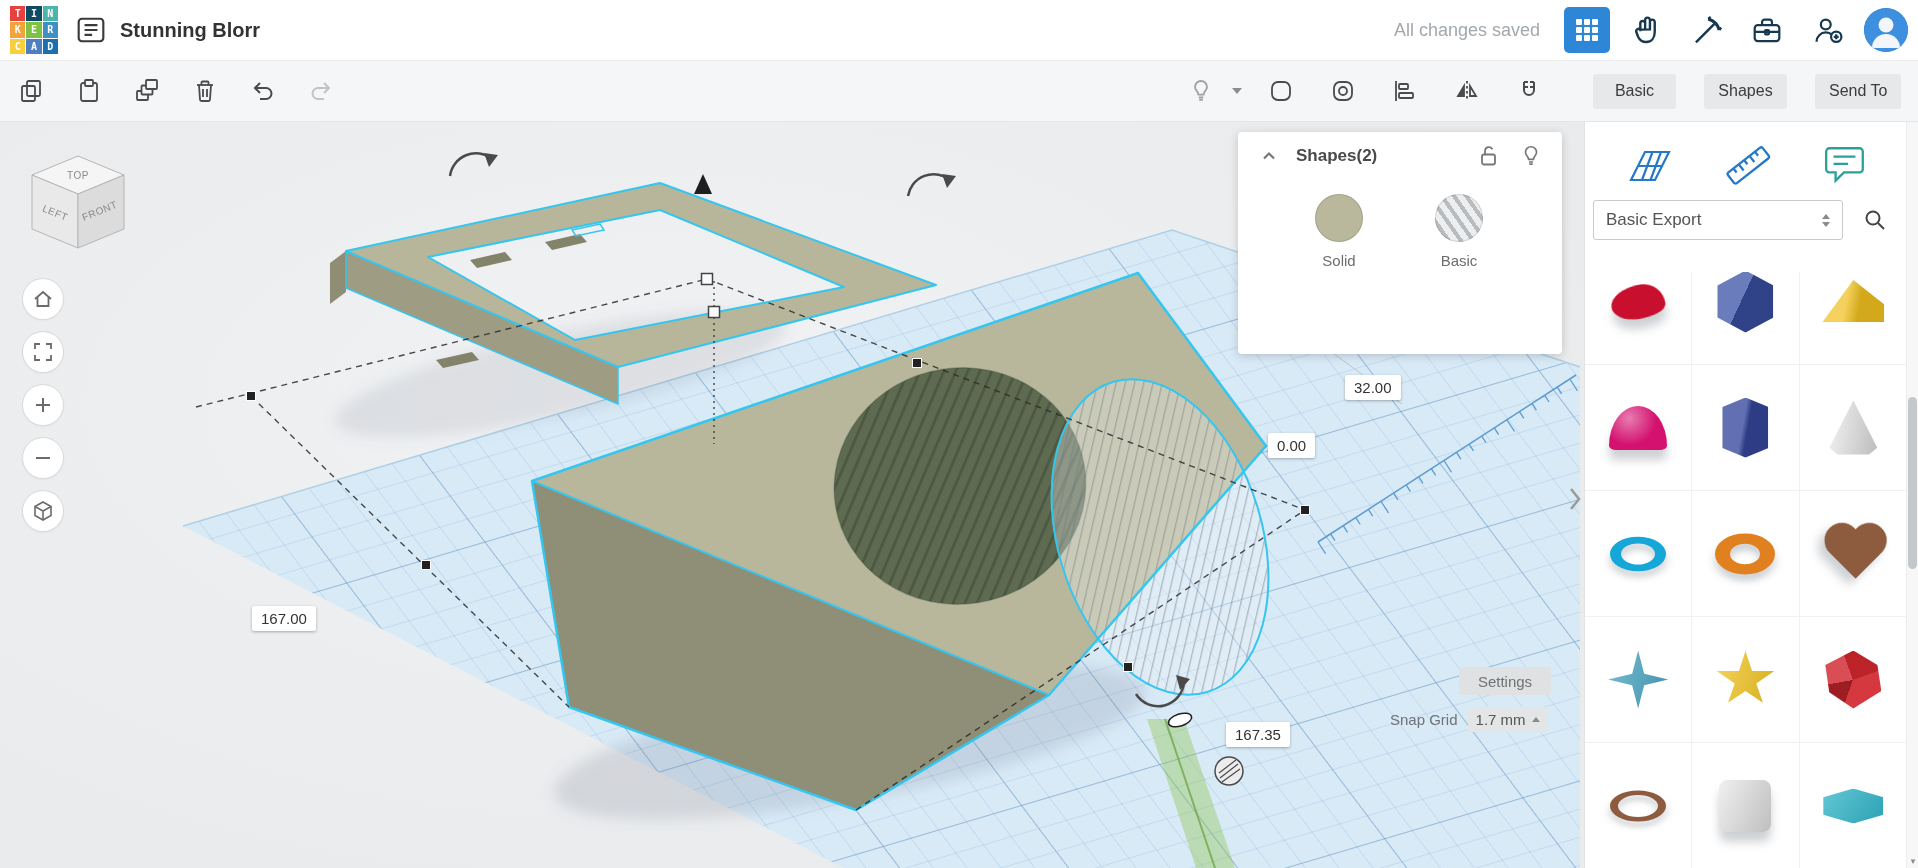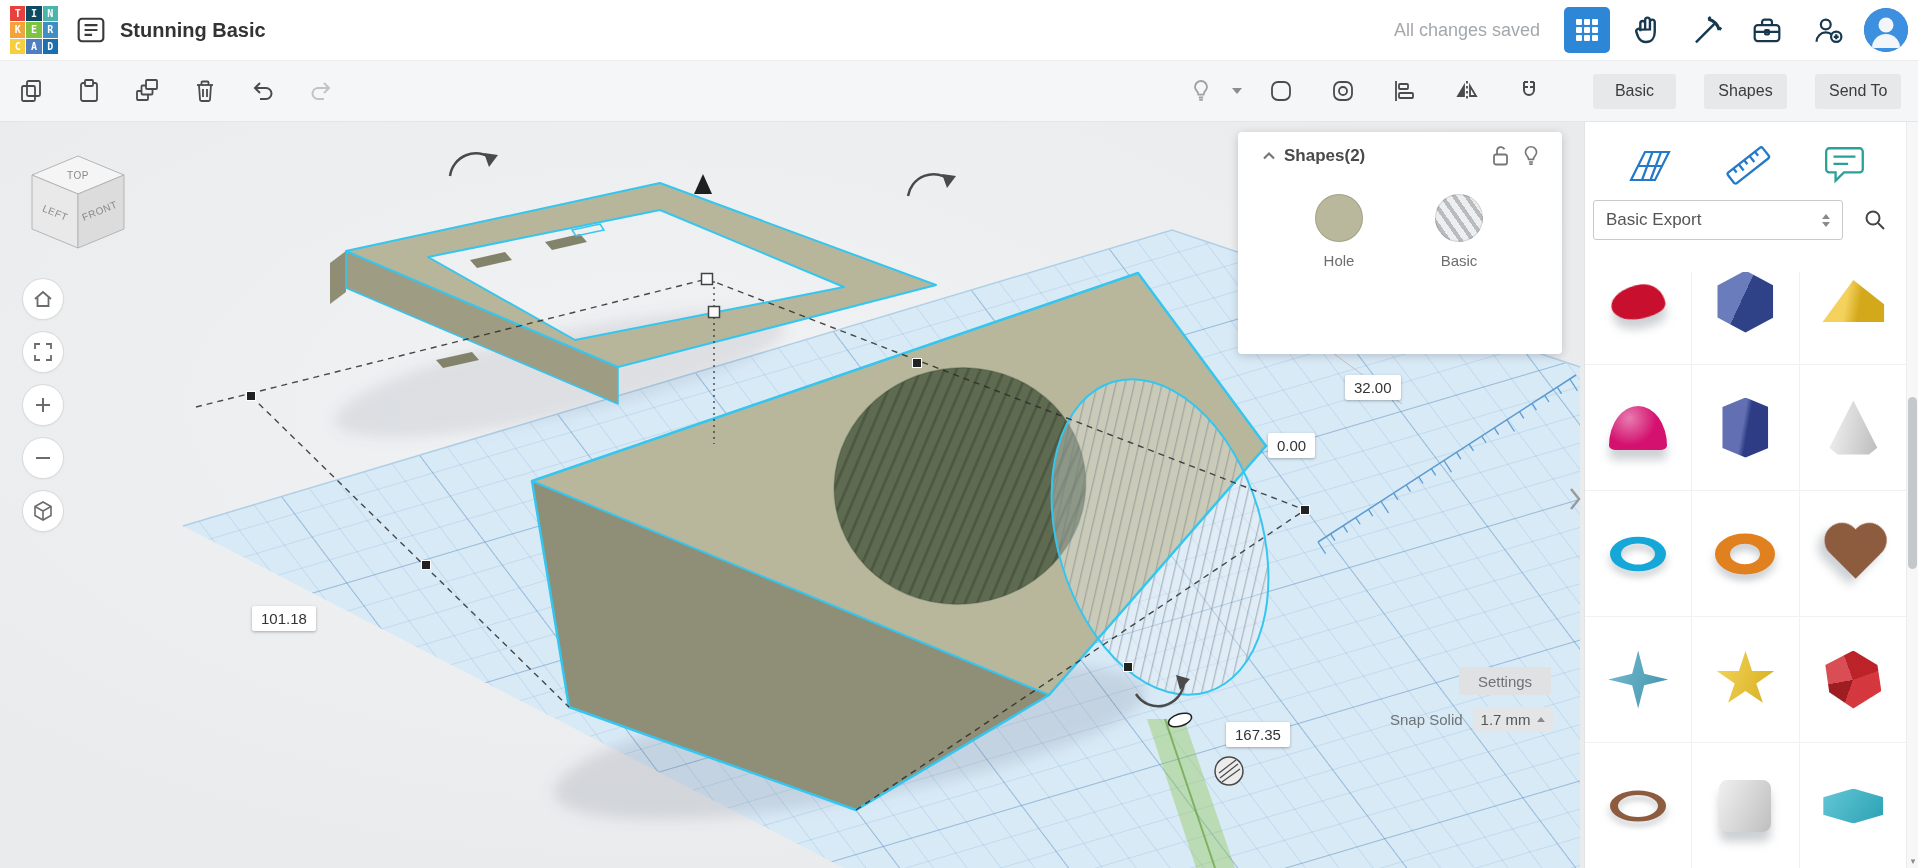--- a/index.html
+++ b/index.html
@@ -35,21 +35,21 @@
   
   .view-cube{position:absolute;left:22px;top:28px;width:112px;height:108px;cursor:pointer}
   .view-cube text{font-size:10px;fill:#8a8a8a;letter-spacing:.5px}
 
   
   .nav-btns{position:absolute;left:23px;top:157px;display:flex;flex-direction:column;gap:13px}
   .nav-btn{width:40px;height:40px;border-radius:50%;background:#fff;border:none;box-shadow:0 0 0 1px #d9dadb,0 1px 3px rgba(0,0,0,.08);display:flex;align-items:center;justify-content:center;cursor:pointer}
 
   
   .shapes-panel{position:absolute;left:1238px;top:10px;width:324px;height:222px;background:#fff;border-radius:4px;box-shadow:0 2px 10px rgba(0,0,0,.18);z-index:10}
-  .sp-header{height:48px;display:flex;align-items:center;padding:0 16px;}
+  .sp-header{height:48px;display:flex;align-items:center;padding:0 16px;gap:12px}
   .sp-title{font-size:17px;color:#4a4a4a;font-weight:bold;flex:1}
   .sp-body{display:flex;padding-left:77px;gap:72px;margin-top:14px}
   .swatch{display:flex;flex-direction:column;align-items:center;gap:10px;cursor:pointer}
   .swatch-circle{width:48px;height:48px;border-radius:50%;box-shadow:inset 0 0 0 1px rgba(0,0,0,.12)}
   .swatch-circle.striped{background:repeating-linear-gradient(55deg,#b9bcbe 0 4px,#eceeef 4px 10px)}
   .swatch-label{font-size:15px;color:#6e6e6e}
   .sp-icon-btn{background:none;border:none;cursor:pointer;display:flex;align-items:center;justify-content:center;width:30px;height:30px}
 
   
   .dim-label{position:absolute;background:#fff;padding:4px 9px;font-size:15px;color:#333;border-radius:2px;box-shadow:0 1px 3px rgba(0,0,0,.3);cursor:text;z-index:5}
@@ -118,21 +118,21 @@
     <span class="logo-tile" style="--c: #f7cf3c;">C</span>
     <span class="logo-tile" style="--c: #4f7ec2;">A</span>
     <span class="logo-tile" style="--c: #1b6fae;">D</span>
   </div>
   <div class="menu-btn">
     <svg class="icon" width="30" height="30" viewBox="0 0 28 28" fill="none" stroke="#3a3a3a" stroke-width="2">
         <rect x="2.5" y="3.5" width="23" height="21" rx="3"></rect>
         <path d="M8 9.5h12M8 14h12M8 18.5h7"></path>
       </svg>
   </div>
-  <div class="doc-title">Stunning Basic</div>
+  <div class="doc-title">Stunning Blorr</div>
   <div class="spacer"></div>
   <div class="status-text">All changes saved</div>
   <div class="hdr-icons">
     <button class="hdr-btn tile-active">
       <svg class="icon" width="24" height="24" viewBox="0 0 24 24">
           <g fill="#fff">
             <rect x="1" y="1" width="6" height="6" rx="1"></rect>
             <rect x="9" y="1" width="6" height="6" rx="1"></rect>
             <rect x="17" y="1" width="6" height="6" rx="1"></rect>
             <rect x="1" y="9" width="6" height="6" rx="1"></rect>
@@ -457,37 +457,37 @@
         <button class="sp-icon-btn">
             <svg class="icon" width="24" height="24" viewBox="0 0 26 26" fill="none" stroke="#777" stroke-width="1.8">
               <path d="M13 3a6 6 0 0 1 6 6c0 2.5-1.5 3.5-2.5 5-.6.9-.8 1.8-.9 2.7h-5.2c-.1-.9-.3-1.8-.9-2.7C8.5 12.5 7 11.5 7 9a6 6 0 0 1 6-6z"></path>
               <path d="M10.8 19.5h4.4M11.2 21.8h3.6"></path>
             </svg>
           </button>
       </div>
       <div class="sp-body">
         <div class="swatch">
           <div class="swatch-circle" style="background: rgb(185, 184, 156);"></div>
-          <div class="swatch-label">Hole</div>
+          <div class="swatch-label">Solid</div>
         </div>
         <div class="swatch">
           <div class="swatch-circle striped"></div>
           <div class="swatch-label">Basic</div>
         </div>
       </div>
     </div>
 
-    <div class="dim-label" style="left:252px;top:484px">101.18</div>
+    <div class="dim-label" style="left:252px;top:484px">167.00</div>
     <div class="dim-label" style="left:1345px;top:253px">32.00</div>
     <div class="dim-label" style="left:1268px;top:311px">0.00</div>
     <div class="dim-label" style="left:1226px;top:600px">167.35</div>
 
     <button class="settings-btn">Settings</button>
     <div class="snapgrid">
-      <span class="snapgrid-label">Snap Solid</span>
+      <span class="snapgrid-label">Snap Grid</span>
       <span class="snapgrid-select">
         <span>1.7 mm</span>
         <span class="caret-stack">
             <span class="caret-up"></span>
           </span>
       </span>
     </div>
 
     <div class="collapse-chevron">
       <svg class="icon" width="14" height="26" viewBox="0 0 14 26" fill="none" stroke="#9a9a9a" stroke-width="2.5">

